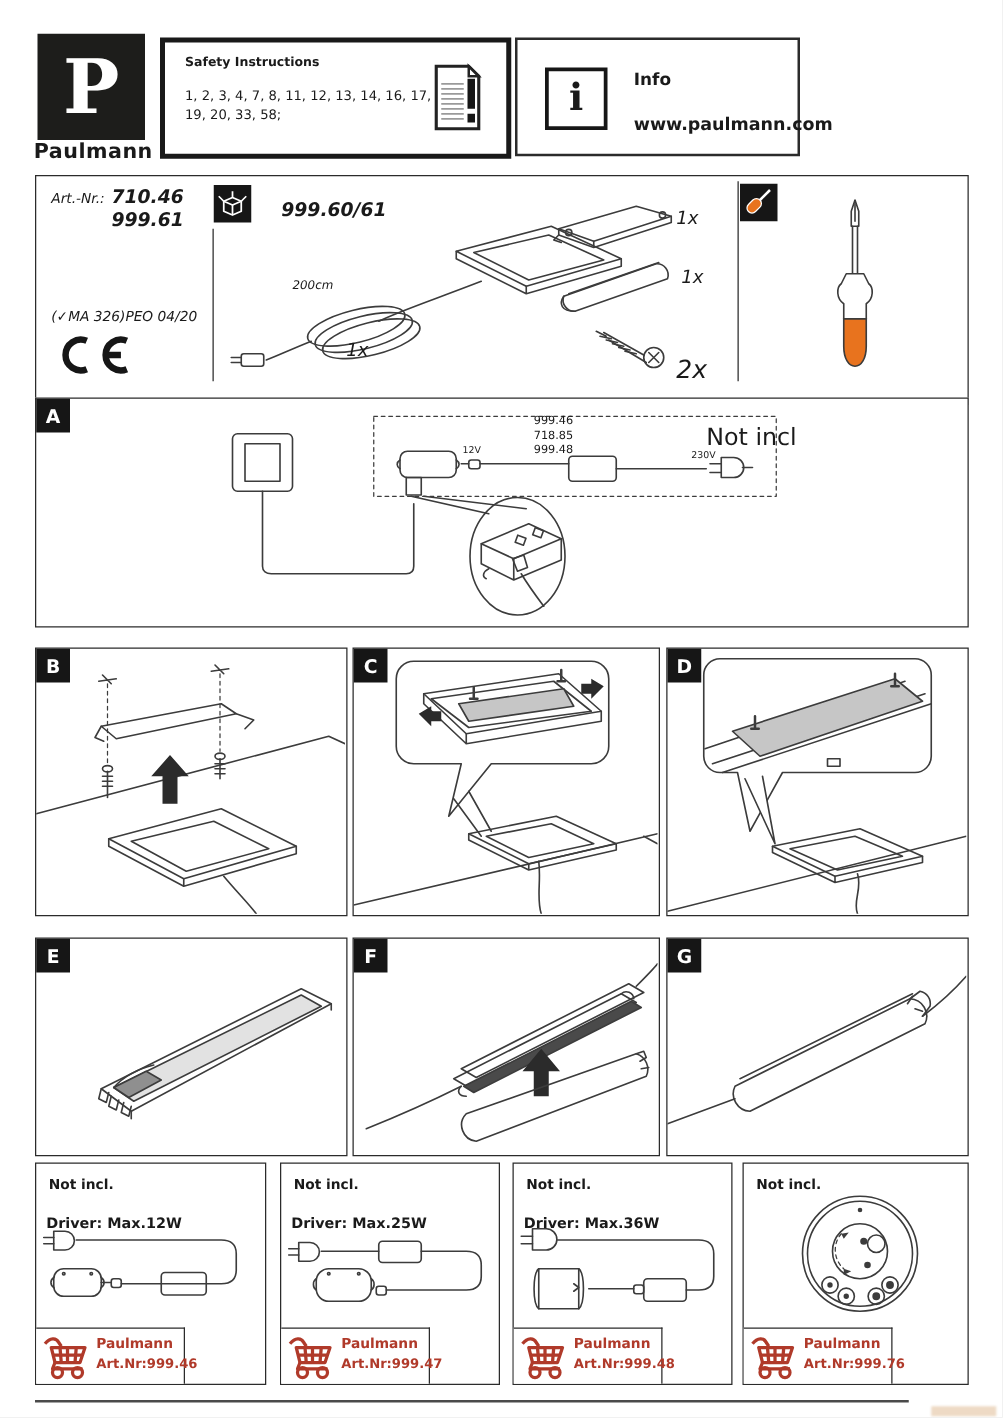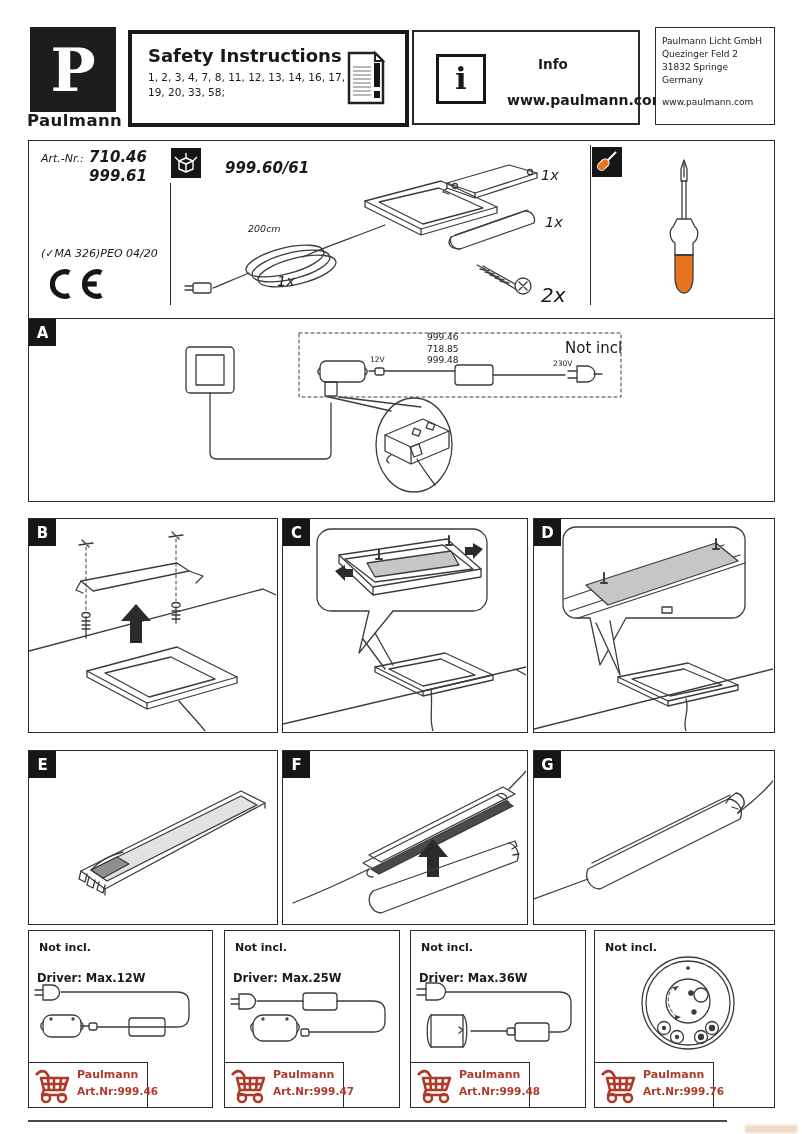--- a/index.html
+++ b/index.html
@@ -29,21 +29,21 @@
 <body>
 
 <div class="page">
 
   <div class="logo-square">
     <span>P</span>
   </div>
   <div class="logo-word">Paulmann</div>
 
   <div class="box" style="left:128px;top:30px;width:281px;height:97px;border-width:4px;border-color:#191919;">
-    <div class="abs b" style="left:16px;top:11px;font-size:18px;">Safety Instructions</div>
+    <div class="abs b" style="left:16px;top:11px;font-size:10px;">Safety Instructions</div>
     <div class="abs" style="left:16px;top:36px;font-size:10.5px;line-height:1.4;">
       <div>1, 2, 3, 4, 7, 8, 11, 12, 13, 14, 16, 17, 18,</div>
       <div>19, 20, 33, 58;</div>
     </div>
     <svg class="abs" style="right:12px;top:15px;" width="48" height="58" viewBox="0 0 48 58">
       <polygon points="4,4 30,4 38,12 38,54 4,54" fill="#fff" stroke="#222" stroke-width="2.5"></polygon>
       <polygon points="30,4 30,12 38,12" fill="#fff" stroke="#222" stroke-width="2"></polygon>
       <g stroke="#9a9a9a" stroke-width="1.4">
         <line x1="8" y1="18" x2="26" y2="18"></line>
           <line x1="8" y1="22" x2="26" y2="22"></line>
@@ -57,31 +57,24 @@
       <rect x="29" y="14" width="6" height="24" fill="#161616"></rect>
       <rect x="29" y="42" width="6" height="7" fill="#161616"></rect>
     </svg>
   </div>
 
   <div class="box" style="left:412px;top:30px;width:228px;height:95px;border-width:2px;">
     <div class="abs" style="left:22px;top:22px;width:44px;height:44px;border:3px solid #161616;
          display:flex;align-items:center;justify-content:center;">
       <span style="font-family:'DejaVu Serif','Liberation Serif',serif;font-weight:bold;font-size:30px;line-height:1;">i</span>
     </div>
-    <div class="abs b" style="left:93px;top:24px;font-size:13.5px;margin-left:31px;">Info</div>
+    <div class="abs b" style="left:93px;top:24px;font-size:13.5px;">Info</div>
     <div class="abs b" style="left:93px;top:60px;font-size:14px;">www.paulmann.com</div>
   </div>
 
-  <div class="box addr" style="left:655px;top:27px;width:120px;height:98px;border-width:1.3px;padding:7px 6px;">
-    <div>Paulmann Licht GmbH</div>
-    <div>Quezinger Feld 2</div>
-    <div>31832 Springe</div>
-    <div>Germany</div>
-    <div style="margin-top:9px;">www.paulmann.com</div>
-  </div>
 
   <div class="box" style="left:28px;top:140px;width:747px;height:184px;font-style:italic;">
 
     <span class="abs" style="left:12px;top:11px;font-size:11px;">Art.-Nr.:</span>
     <div class="abs b" style="left:40px;top:7px;width:78px;text-align:right;font-size:15px;line-height:1.25;">
       <div>710.46</div>
       <div>999.61</div>
     </div>
 
     <div class="abs" style="left:142px;top:7px;width:30px;height:30px;background:#161616;">
@@ -105,21 +98,21 @@
         <path d="M186,32 L186,38 L242,66 L242,60 M242,66 L318,44 L318,38"></path>
         <path d="M206,56 C170,70 140,80 124,88"></path>
         <ellipse cx="106" cy="92" rx="40" ry="13" transform="rotate(-14 106 92)"></ellipse>
         <ellipse cx="112" cy="97" rx="40" ry="13" transform="rotate(-14 112 97)"></ellipse>
         <ellipse cx="118" cy="102" rx="40" ry="13" transform="rotate(-14 118 102)"></ellipse>
         <path d="M70,104 C55,110 42,116 34,119"></path>
         <rect x="14" y="114" width="18" height="10" rx="2"></rect>
         <path d="M14,117 L6,117 M14,121 L6,121"></path>
       </g>
     </svg>
-    <span class="abs" style="left:219px;top:82px;font-size:9.5px;">200cm</span>
+    <span class="abs" style="left:205px;top:82px;font-size:9.5px;">200cm</span>
     <span class="abs" style="left:248px;top:132px;font-size:14.5px;">1x</span>
 
     <svg class="abs" style="left:404px;top:16px;" width="112" height="48" viewBox="0 0 112 48">
       <g class="sketch">
         <polygon points="14,26 76,8 104,16 42,36"></polygon>
         <path d="M14,26 L14,31 L42,41 L42,36 M42,41 L104,21 L104,16"></path>
         <circle cx="97" cy="15" r="2.5"></circle>
           <circle cx="22" cy="29" r="2.5"></circle>
         <path d="M14,31 l-4,4 l6,2"></path>
       </g>
@@ -208,21 +201,21 @@
         <polygon points="356,116 394,100 420,112 382,128"></polygon>
         <path d="M356,116 L356,132 L382,145 L382,128 M382,145 L420,129 L420,112"></path>
         <rect x="398" y="104" width="7" height="6" transform="rotate(20 401 107)"></rect>
         <rect x="384" y="110" width="7" height="6" transform="rotate(20 387 113)"></rect>
         <path d="M381,128 l4,10 l8,-3 l-3,-10 z"></path>
         <path d="M388,140 C394,150 400,158 406,166"></path>
         <path d="M362,136 c-4,2 -6,6 -2,8"></path>
       </g>
     </svg>
 
-    <span class="abs" style="left:536px;top:20px;font-size:15px;">Not incl</span>
+    <span class="abs" style="left:536px;top:20px;font-size:19px;">Not incl</span>
     <div class="abs" style="left:398px;top:13px;font-size:9px;line-height:1.3;">
       <div>999.46</div>
       <div>718.85</div>
       <div>999.48</div>
     </div>
     <span class="abs" style="left:341px;top:36px;font-size:7.5px;">12V</span>
     <span class="abs" style="left:524px;top:40px;font-size:7.5px;">230V</span>
   </div>
 
   <div class="box" style="left:28px;top:518px;width:250px;height:215px;">

